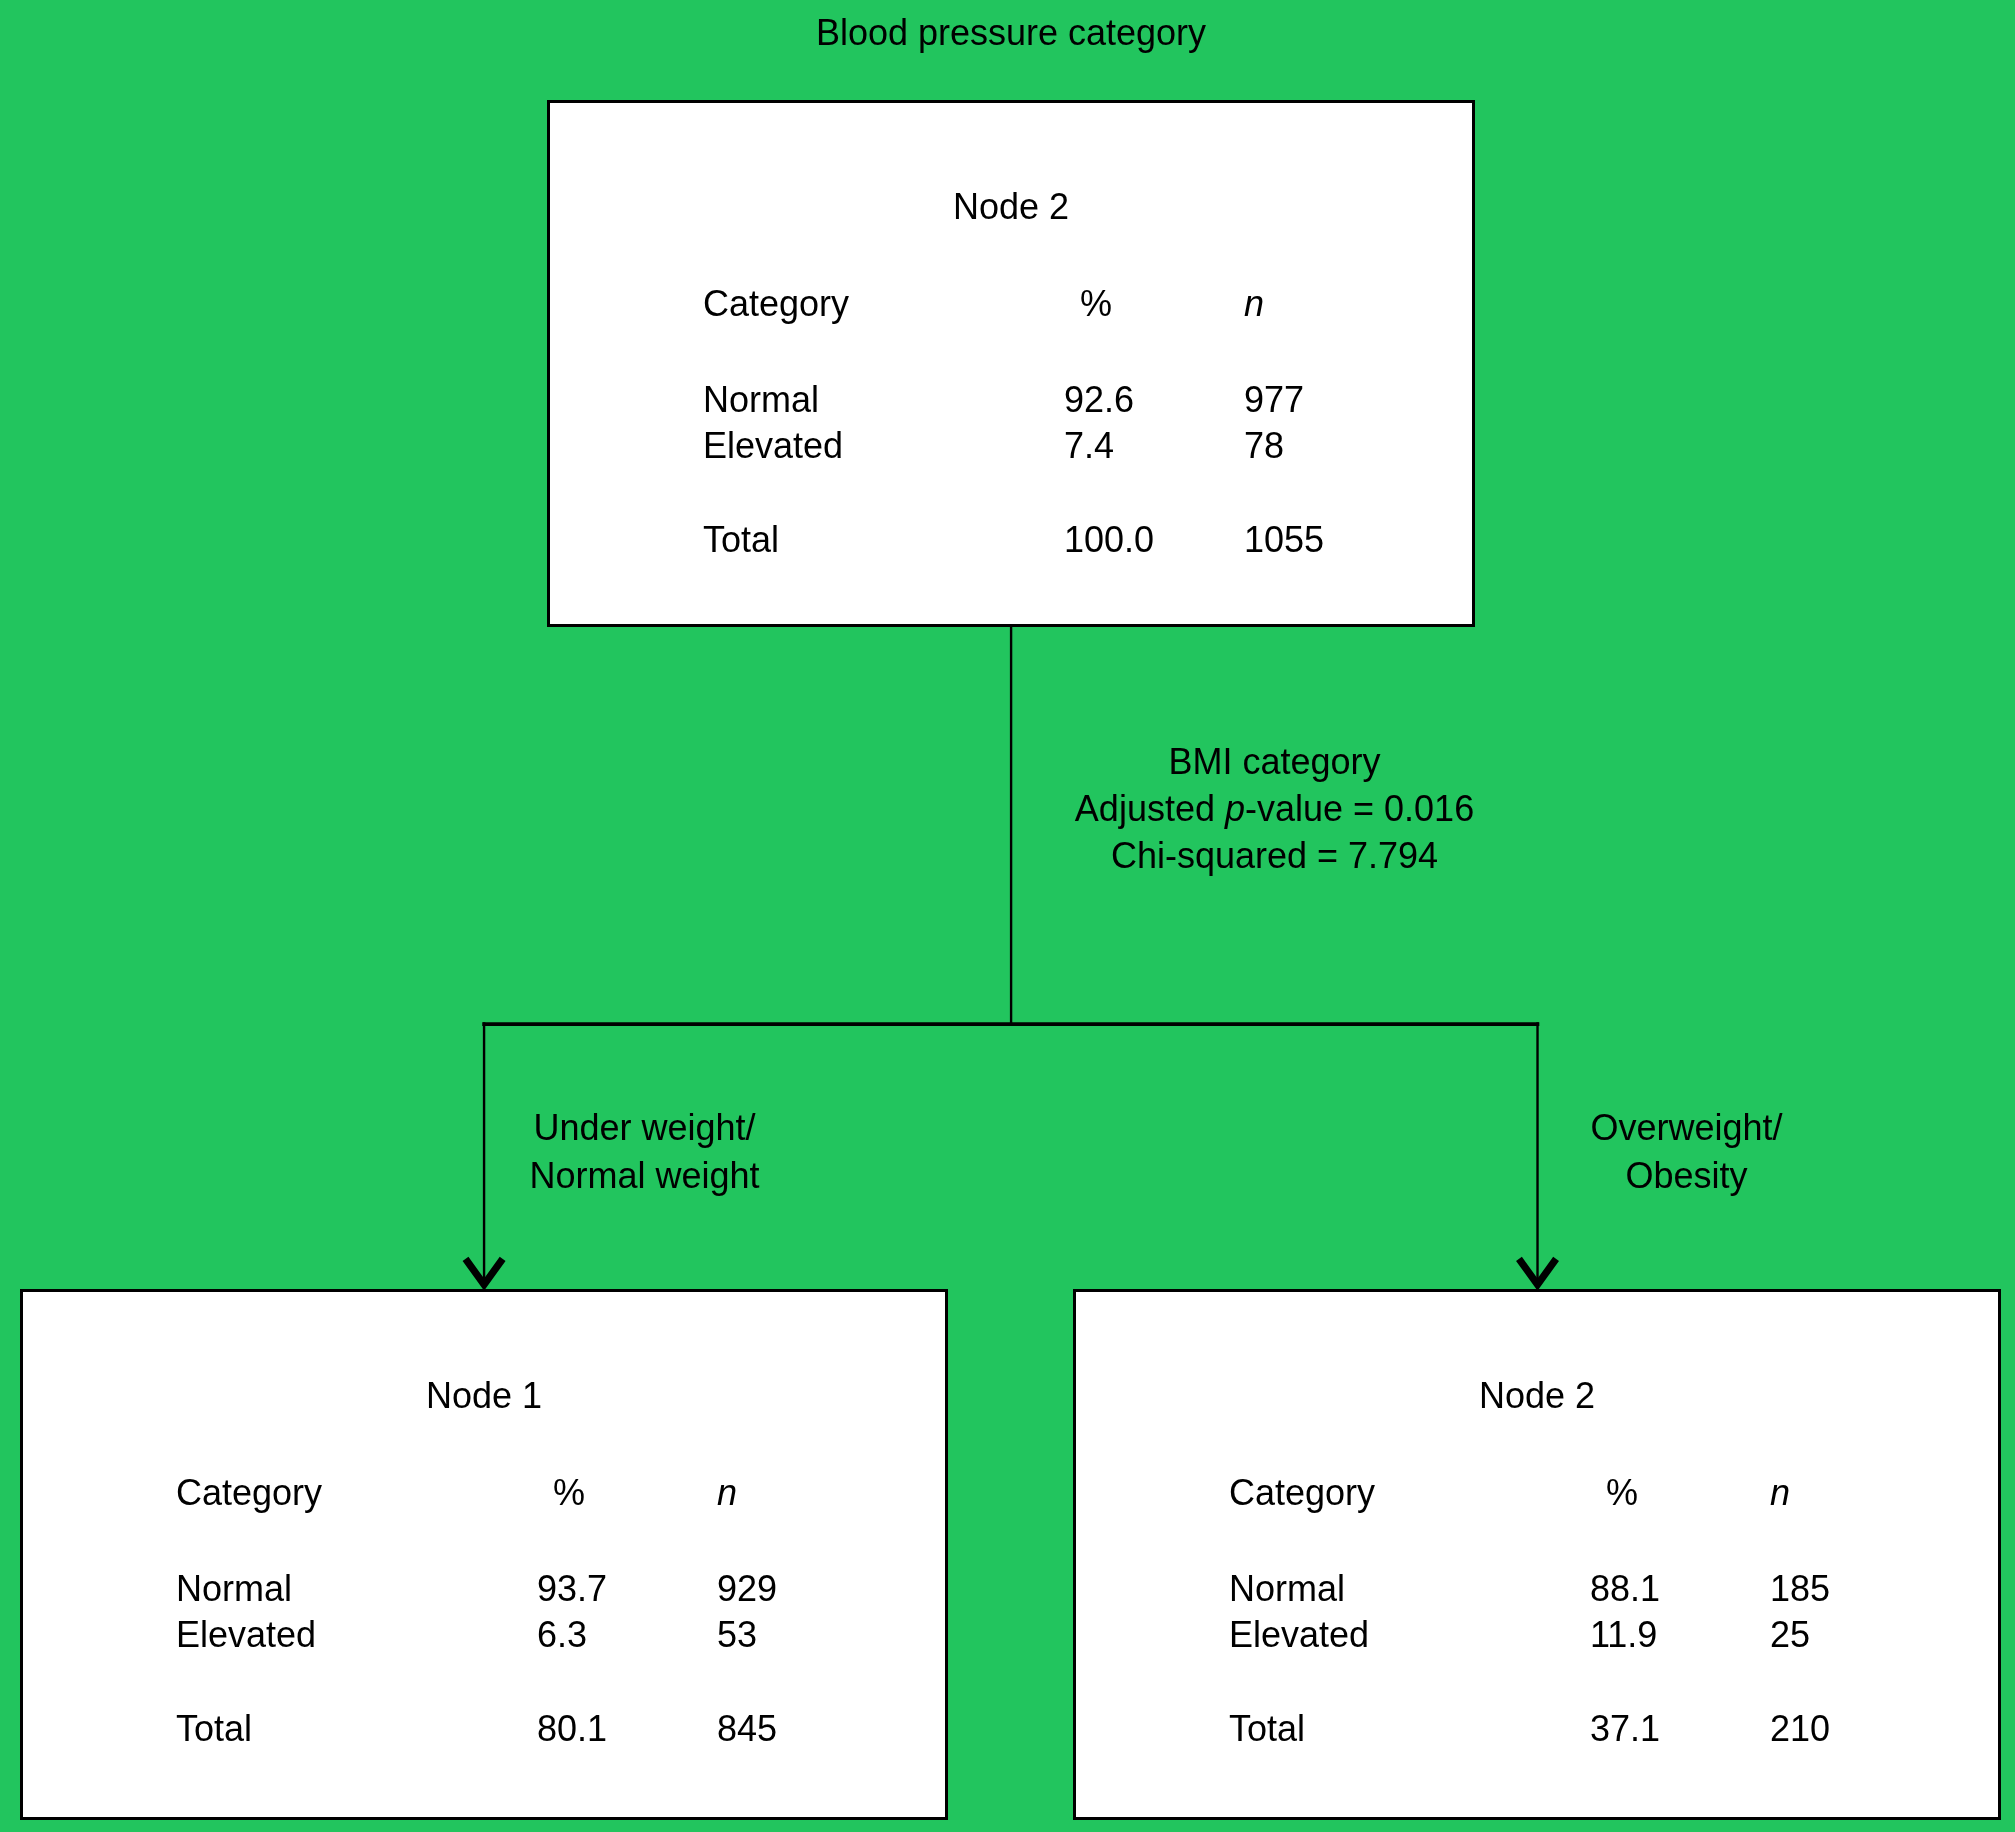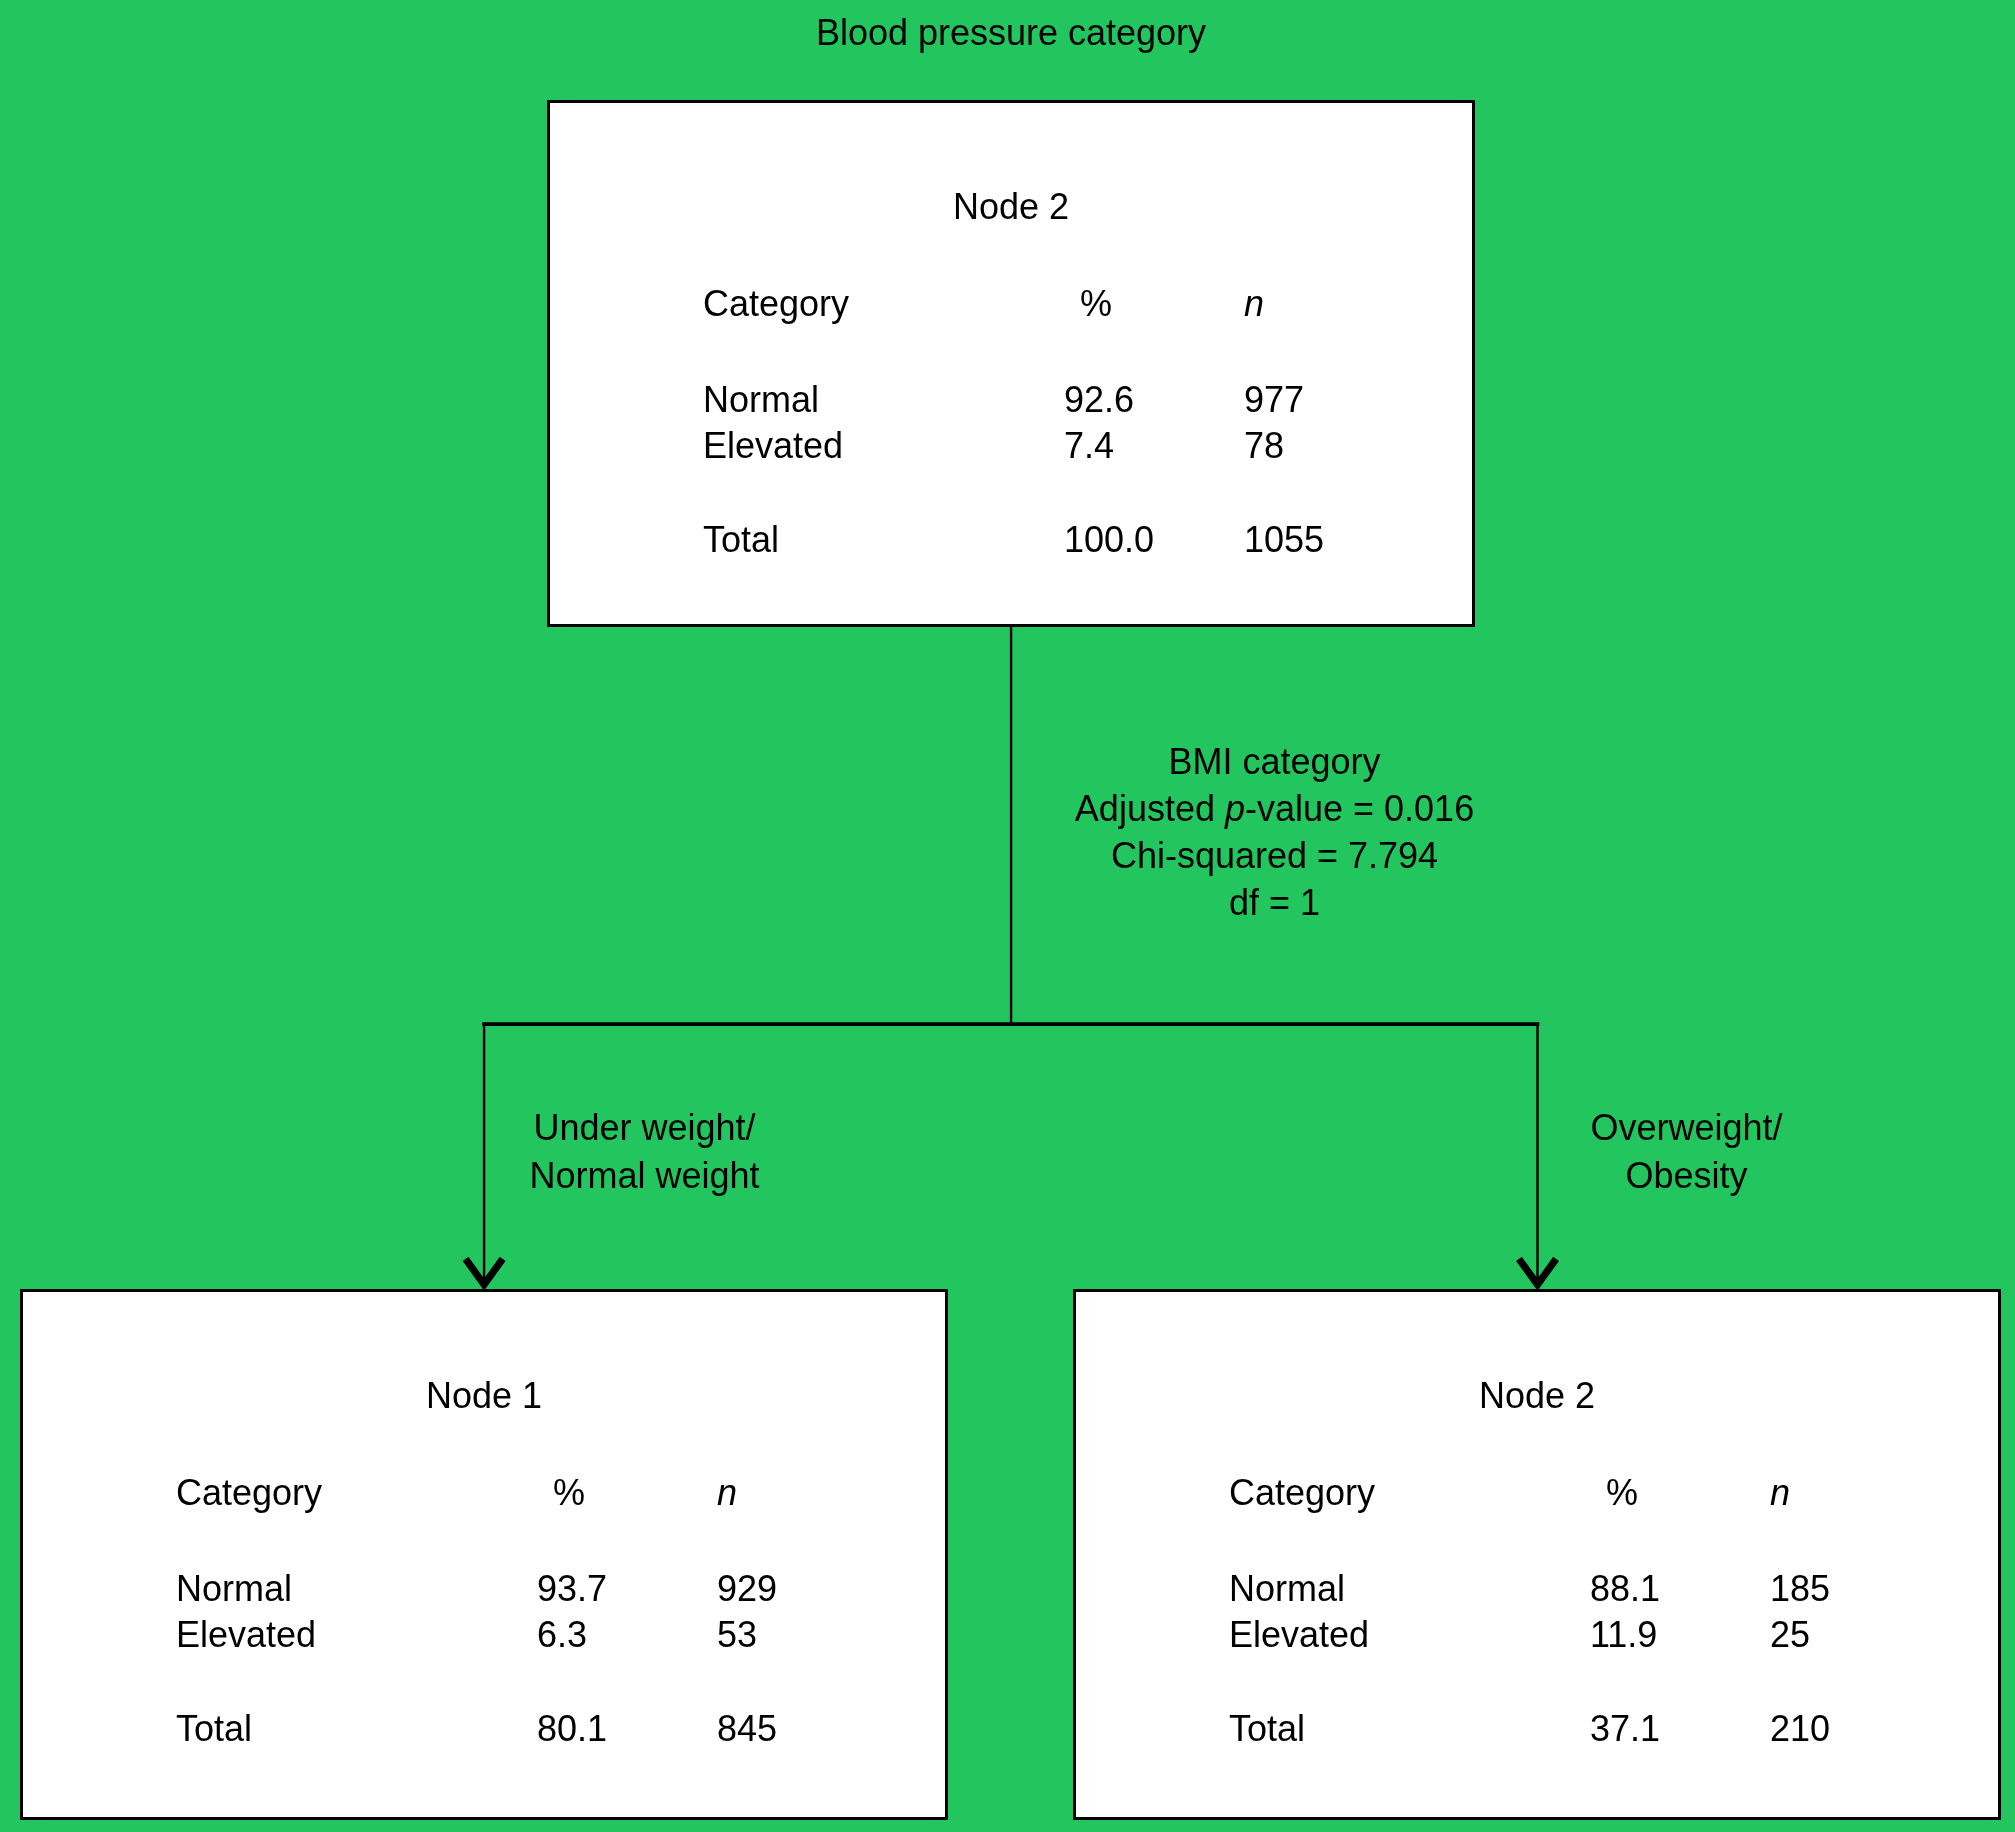--- a/index.html
+++ b/index.html
@@ -84,21 +84,20 @@
     <line x1="808" y1="1707" x2="808" y2="2138" stroke-width="4"></line>
     <line x1="2567" y1="1707" x2="2567" y2="2138" stroke-width="4"></line>
     <polyline points="777,2102 808,2145 839,2102" fill="none" stroke-width="12"></polyline>
     <polyline points="2536,2102 2567,2145 2598,2102" fill="none" stroke-width="12"></polyline>
   </svg>
 
   <div class="split-stats">
     <div>BMI category</div>
     <div><span>Adjusted </span><span class="italic">p</span><span>-value = 0.016</span></div>
     <div>Chi-squared = 7.794</div>
-    <div>df = 1</div>
   </div>
 
   <div class="branch-label branch-label-left">
     <div>Under weight/</div>
     <div>Normal weight</div>
   </div>
 
   <div class="branch-label branch-label-right">
     <div>Overweight/</div>
     <div>Obesity</div>

